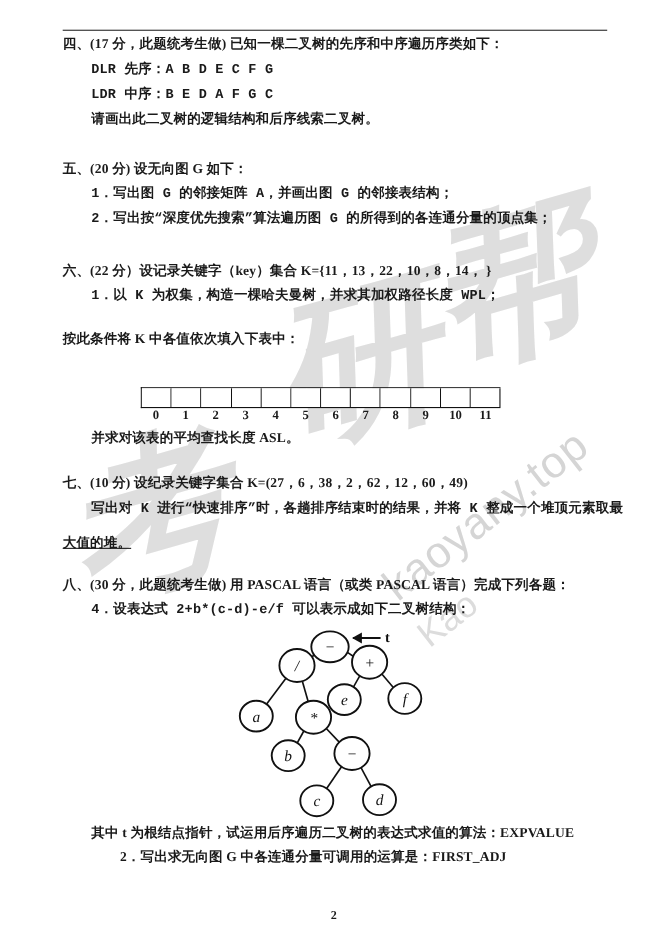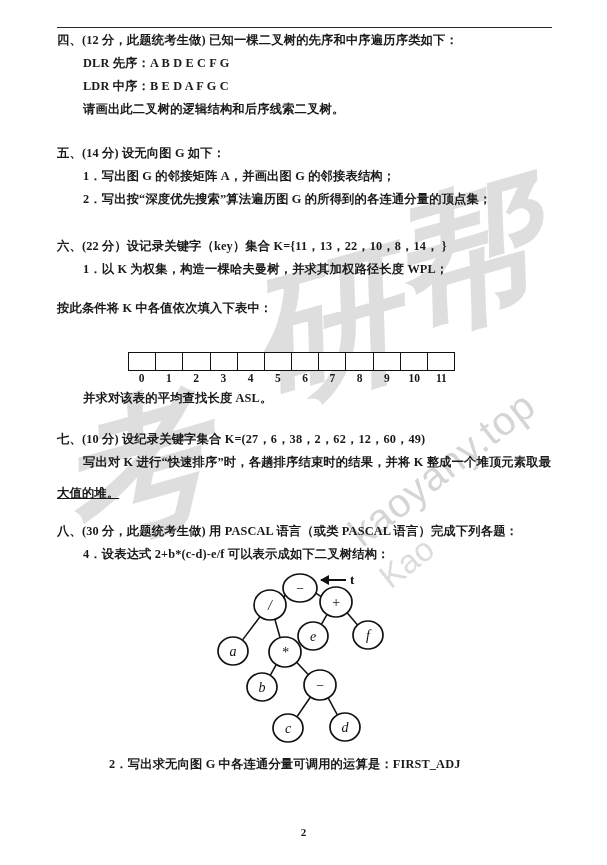--- a/index.html
+++ b/index.html
@@ -79,21 +79,21 @@
   }
   .blk { position: absolute; }
   .ln {
     font-size: 12.3px;
     line-height: 15px;
     font-weight: 700;
     letter-spacing: .15px;
     white-space: nowrap;
   }
   .ln.h   { font-weight: 700; }
-  .ind1   { padding-left: 26px; }
+  .ind1   { padding-left: 26px; font-family: Liberation Mono, monospace; }
   .ind0   { padding-left: 0; }
   .gap    { height: 8px; }
 
   
   .table-wrap {
     position: absolute;
     left: 128px;
     top: 352px;
   }
   .hash-row {
@@ -156,31 +156,31 @@
     <div class="wm-char wm-c3">帮</div>
     <div class="wm-url">kaoyany.top</div>
     <div class="wm-kao">Kao</div>
   </div>
 
   <div class="content">
 
     <div class="rule"></div>
 
     <div class="blk" style="left:57px; top:33px; width:500px;">
-      <div class="ln h ind0">四、(12 分，此题统考生做)  已知一棵二叉树的先序和中序遍历序类如下：</div>
+      <div class="ln h ind0">四、(17 分，此题统考生做)  已知一棵二叉树的先序和中序遍历序类如下：</div>
       <div class="gap"></div>
       <div class="ln ind1">DLR 先序：A B D E C F G</div>
       <div class="gap"></div>
       <div class="ln ind1">LDR 中序：B E D A F G C</div>
       <div class="gap"></div>
       <div class="ln ind1">请画出此二叉树的逻辑结构和后序线索二叉树。</div>
     </div>
 
     <div class="blk" style="left:57px; top:146px; width:500px;">
-      <div class="ln h ind0">五、(14 分) 设无向图 G 如下：</div>
+      <div class="ln h ind0">五、(20 分) 设无向图 G 如下：</div>
       <div class="gap"></div>
       <div class="ln ind1">1．写出图 G 的邻接矩阵 A，并画出图 G 的邻接表结构；</div>
       <div class="gap"></div>
       <div class="ln ind1">2．写出按“深度优先搜索”算法遍历图 G 的所得到的各连通分量的顶点集；</div>
     </div>
 
     <div class="blk" style="left:57px; top:239px; width:510px;">
       <div class="ln h ind0">六、(22 分）设记录关键字（key）集合 K={11，13，22，10，8，14，   }</div>
       <div class="gap"></div>
       <div class="ln ind1">1．以 K 为权集，构造一棵哈夫曼树，并求其加权路径长度 WPL；</div>
@@ -293,19 +293,20 @@
             <ellipse cx="155" cy="162" rx="15" ry="14" fill="#fff" stroke="#111" stroke-width="1.7"></ellipse>
             <text x="155" y="167" text-anchor="middle" font-family="&quot;Liberation Serif&quot;, serif" font-size="14" font-style="italic" fill="#111">d</text>
           </g>
           <line x1="156" y1="15" x2="131" y2="15" stroke="#111" stroke-width="2"></line>
           <polygon points="130,15 139,10 139,20" fill="#111"></polygon>
           <text x="160" y="19" font-family="&quot;Liberation Serif&quot;, serif" font-size="13" font-weight="700" fill="#111">t</text>
         </svg>
     </div>
 
     <div class="blk" style="left:83px; top:750px; width:510px;">
+      <div class="ln ind0">其中 t 为根结点指针，试运用后序遍历二叉树的表达式求值的算法：EXPVALUE</div>
       <div class="ln ind0" style="margin-top:7px; padding-left:26px;">2．写出求无向图 G 中各连通分量可调用的运算是：FIRST_ADJ</div>
     </div>
 
     <div class="pageno">2</div>
 
   </div>
 </div>
 
 </body></html>

